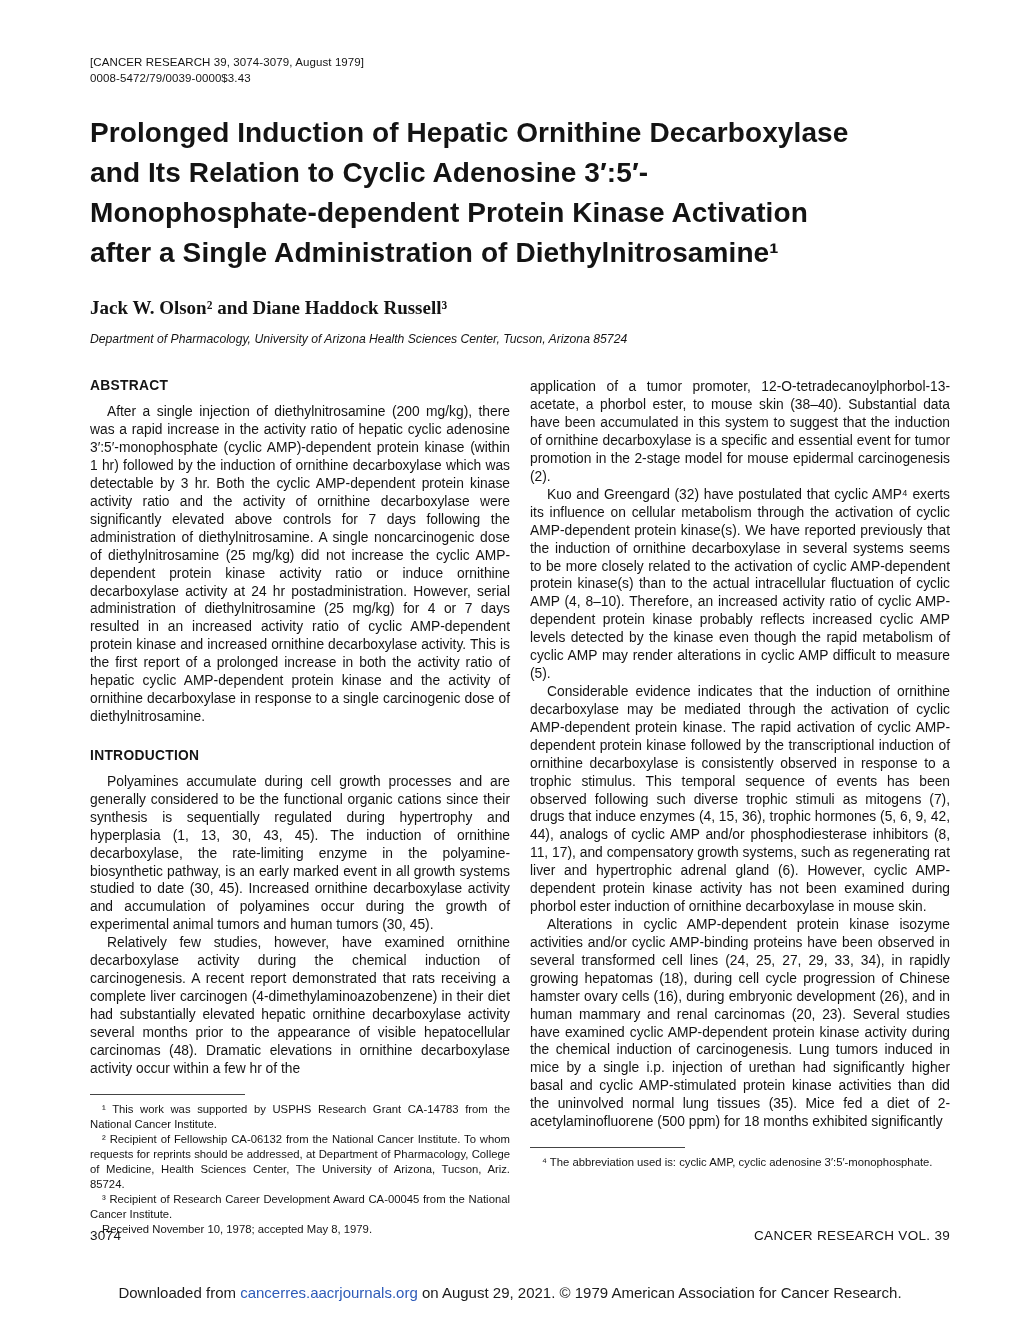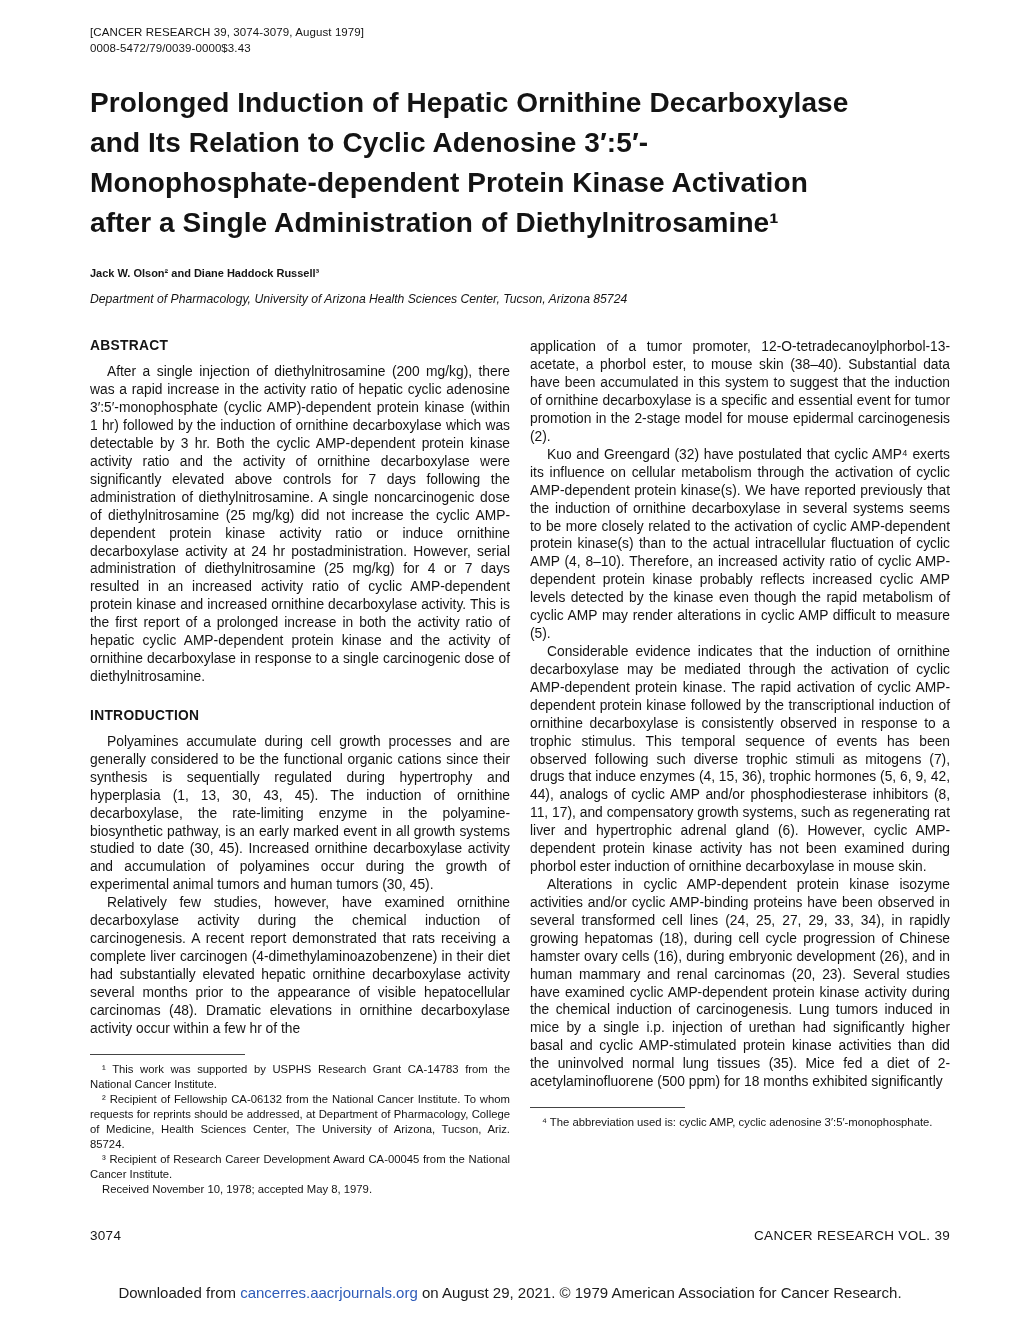--- a/index.html
+++ b/index.html
@@ -4,34 +4,34 @@
 <style>
   * { margin: 0; padding: 0; box-sizing: border-box; }
   html, body { background: #ffffff; }
   body {
     width: 1020px; height: 1320px;
     position: relative;
     font-family: "Liberation Sans", sans-serif;
     color: #141414;
     overflow: hidden;
   }
-  .page { padding: 24px 70px 0 90px; }
+  .page { padding: 54px 70px 0 90px; }
 
   .journal-header { font-size: 11.5px; line-height: 1.4; letter-spacing: .1px; }
 
   .paper-title {
     margin-top: 27px;
     max-width: 775px;
     font-size: 28px;
     font-weight: bold;
     line-height: 1.43;
     letter-spacing: .1px;
   }
 
-  .authors { margin-top: 24px; font-size: 11px; font-weight: bold; }
+  .authors { margin-top: 24px; font-size: 19px; font-weight: bold; font-family: Liberation Serif, serif; }
   .affiliation { margin-top: 13px; font-size: 12.2px; font-style: italic; }
 
   .columns { display: flex; gap: 20px; margin-top: 32px; }
   .col { width: 420px; }
 
   .section-heading {
     font-size: 13.8px; font-weight: bold; letter-spacing: .3px;
     margin: 0 0 10px 0;
   }
   .section-heading.spaced { margin-top: 22px; }

